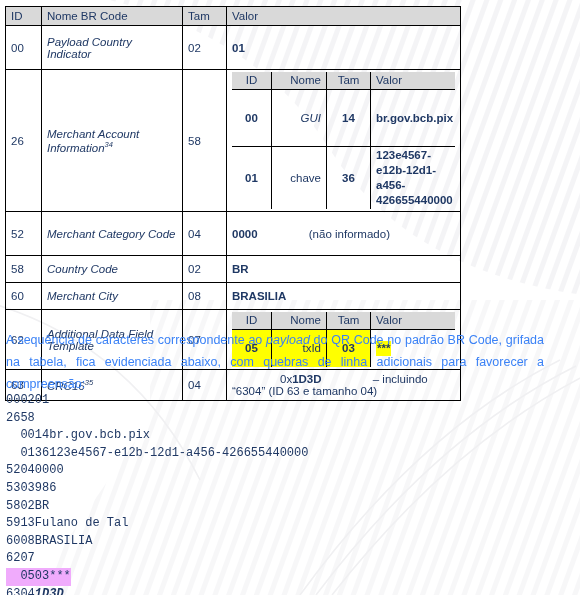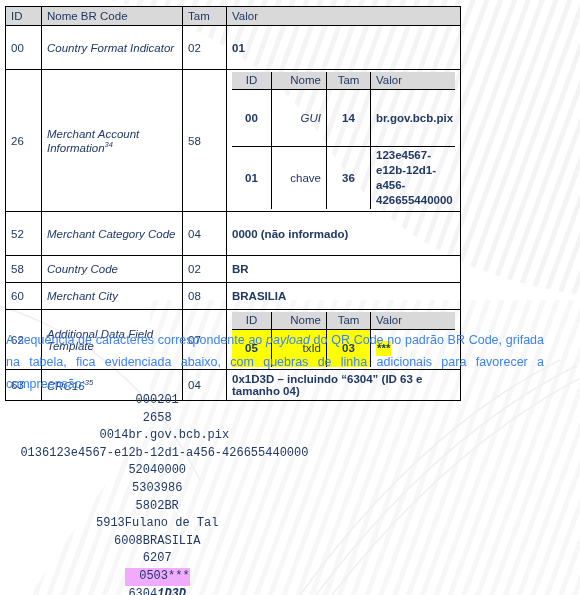--- a/index.html
+++ b/index.html
@@ -63,21 +63,21 @@
 
   td.col-id   { font-weight: bold; text-align: center; }
   td.col-tam  { font-weight: bold; text-align: center; }
   td.col-nome { font-style: italic; }
   td.col-valor { padding: 0; vertical-align: top; }
   td.col-valor.plain { padding: 3px 5px; vertical-align: middle; }
 
   .sup { font-size: 7.5px; vertical-align: super; font-style: italic; margin-top: 35px; }
 
   .bold { font-weight: bold; }
-  .norm { font-weight: bold; }
+  .norm { font-weight: normal; padding-left: 48px; }
 
   .row-tall td { height: 37px; }
   .row-tall2 td { height: 54px; }
   .row-std td  { height: 20px; }
   .row-62 td   { height: 35px; }
 
   
   .nested {
     width: 100%;
     border-collapse: collapse;
@@ -124,21 +124,21 @@
   .payload {
     position: absolute;
     left: 6px;
     top: 392px;
     font-family: "Liberation Mono", "DejaVu Sans Mono", monospace;
     font-size: 12px;
     line-height: 17.6px;
     color: #1f3864;
     white-space: pre;
   }
-  .payload .line { white-space: pre; text-align: center; }
+  .payload .line { white-space: pre; }
   .payload .hl-line { background: #f0abfc; display: inline-block; }
   .payload .bi { font-weight: bold; font-style: italic; }
 </style>
 </head>
 <body>
 
 <svg id="watermark" width="580" height="595" viewBox="0 0 580 595" xmlns="http://www.w3.org/2000/svg">
   <defs>
     <pattern id="hatch" width="13" height="13" patternTransform="rotate(20)" patternUnits="userSpaceOnUse">
       <rect width="13" height="13" fill="#ffffff"></rect>
@@ -174,21 +174,21 @@
         <th class="col-id">ID</th>
         <th class="col-nome">Nome BR Code</th>
         <th class="col-tam">Tam</th>
         <th class="col-valor">Valor</th>
       </tr>
     </thead>
     <tbody>
 
       <tr class="row-tall">
         <td class="col-id">00</td>
-        <td class="col-nome">Country Format Indicator</td>
+        <td class="col-nome">Payload Country Indicator</td>
         <td class="col-tam">02</td>
         <td class="col-valor plain">
           <span class="bold">01</span><span class="norm"></span>
         </td>
       </tr>
 
       <tr class="row-tall2">
         <td class="col-id">26</td>
         <td class="col-nome"><span>Merchant Account Information</span><span class="sup">34</span></td>
         <td class="col-tam">58</td>

